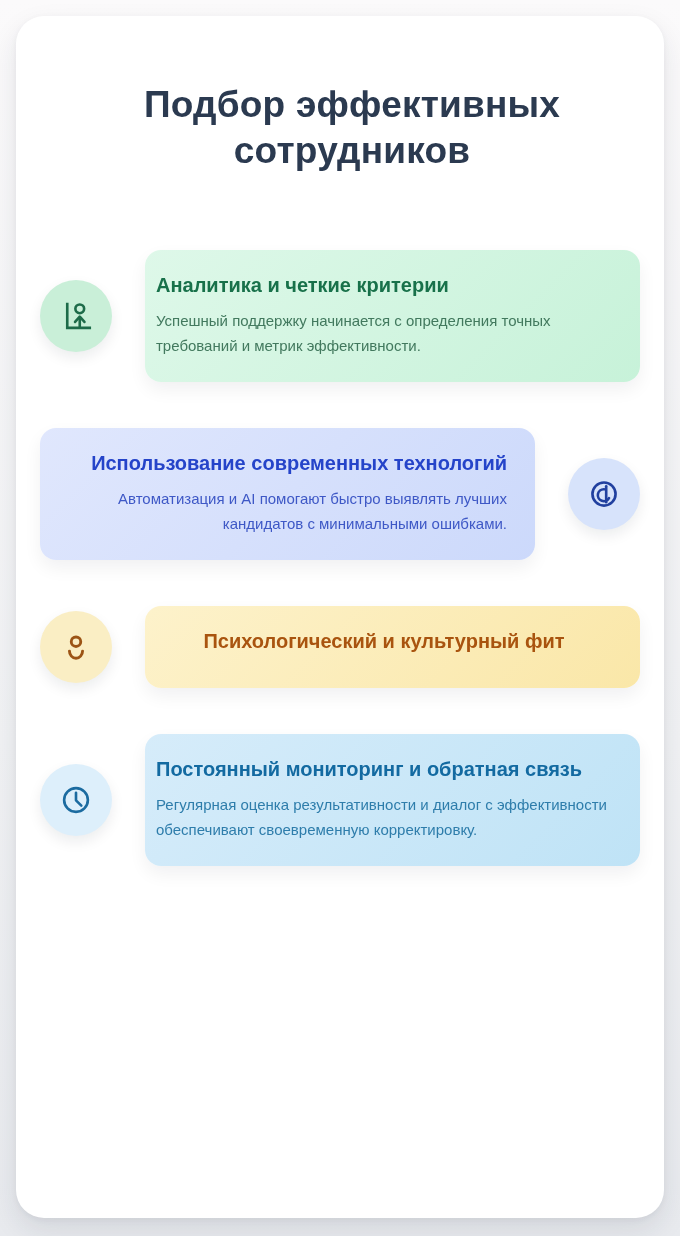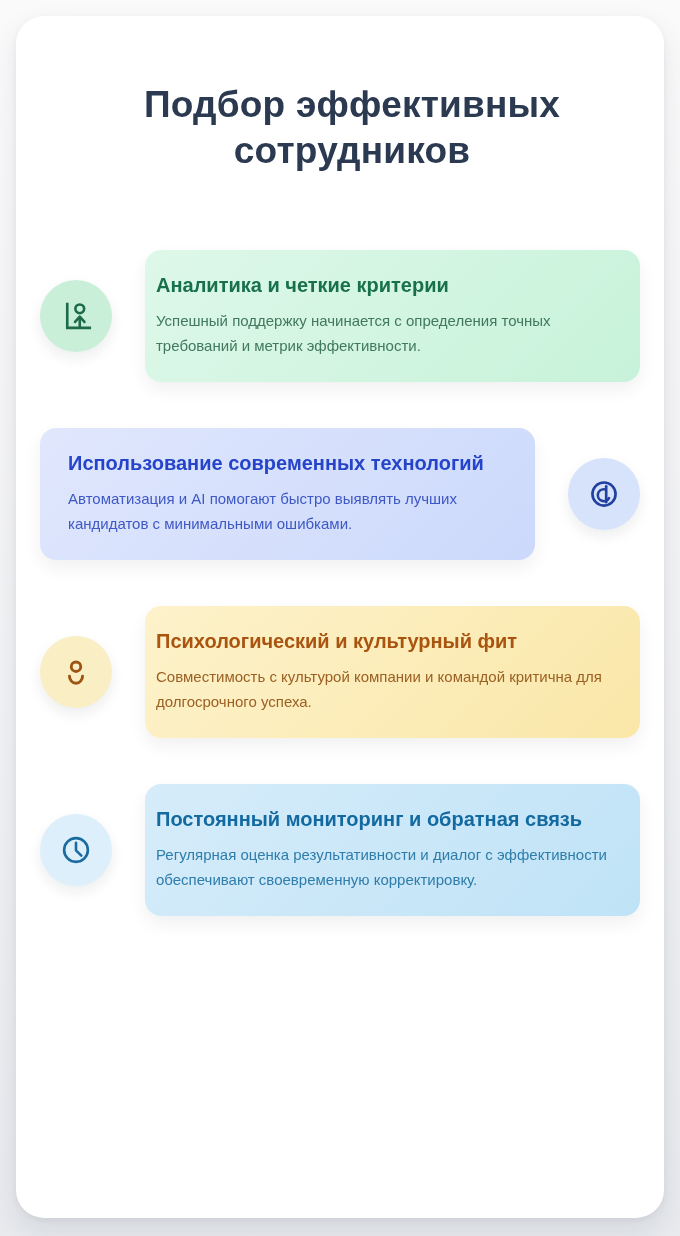--- a/index.html
+++ b/index.html
@@ -35,21 +35,21 @@
     color: #6e7a87;
   }
   .features { margin-top: 76px; }
   .row {
     display: flex;
     align-items: center;
     padding: 0 24px;
     margin-bottom: 46px;
   }
   .row:last-child { margin-bottom: 8px; }
-  .row.icon-right { flex-direction: row-reverse; }
+  .row.icon-right { flex-direction: row-reverse; text-align: right; }
   .chip {
     flex: none;
     width: 72px;
     height: 72px;
     border-radius: 50%;
     display: flex;
     align-items: center;
     justify-content: center;
     box-shadow: 0 6px 14px rgba(15,23,42,0.08);
   }
@@ -110,22 +110,21 @@
         </div>
       </div>
       <div class="row icon-left">
         <div class="chip" style="background: rgb(250, 238, 196); color: rgb(156, 84, 21);">
           <svg viewBox="0 0 64 64" fill="none" stroke="currentColor" stroke-width="4.6">
             <circle cx="32" cy="23.5" r="7.6"></circle>
             <path d="M21.5 38.5 a10.5 11.5 0 0 0 21 0" stroke-linecap="round"></path>
           </svg>
         </div>
         <div class="bubble" style="background: linear-gradient(135deg, rgb(253, 242, 203), rgb(250, 231, 168));">
-          <h3 style="color: rgb(169, 84, 15);">Психологический и культурный фит</h3>
-          <p style="color: rgb(156, 96, 35);">Совместимость с культурой компании и командой критична для долгосрочного успеха.</p>
+          <h3 style="color: rgb(169, 84, 15); text-align: center;">Психологический и культурный фит</h3>
         </div>
       </div>
       <div class="row icon-left">
         <div class="chip" style="background: rgb(221, 239, 251); color: rgb(27, 107, 160);">
           <svg viewBox="0 0 64 64" fill="none" stroke="currentColor" stroke-width="4.2">
             <circle cx="32" cy="32" r="19"></circle>
             <path d="M32 20.5 V32.5 L40.5 41" stroke-linecap="round" stroke-linejoin="round"></path>
           </svg>
         </div>
         <div class="bubble" style="background: linear-gradient(135deg, rgb(214, 236, 250), rgb(191, 227, 246));">

